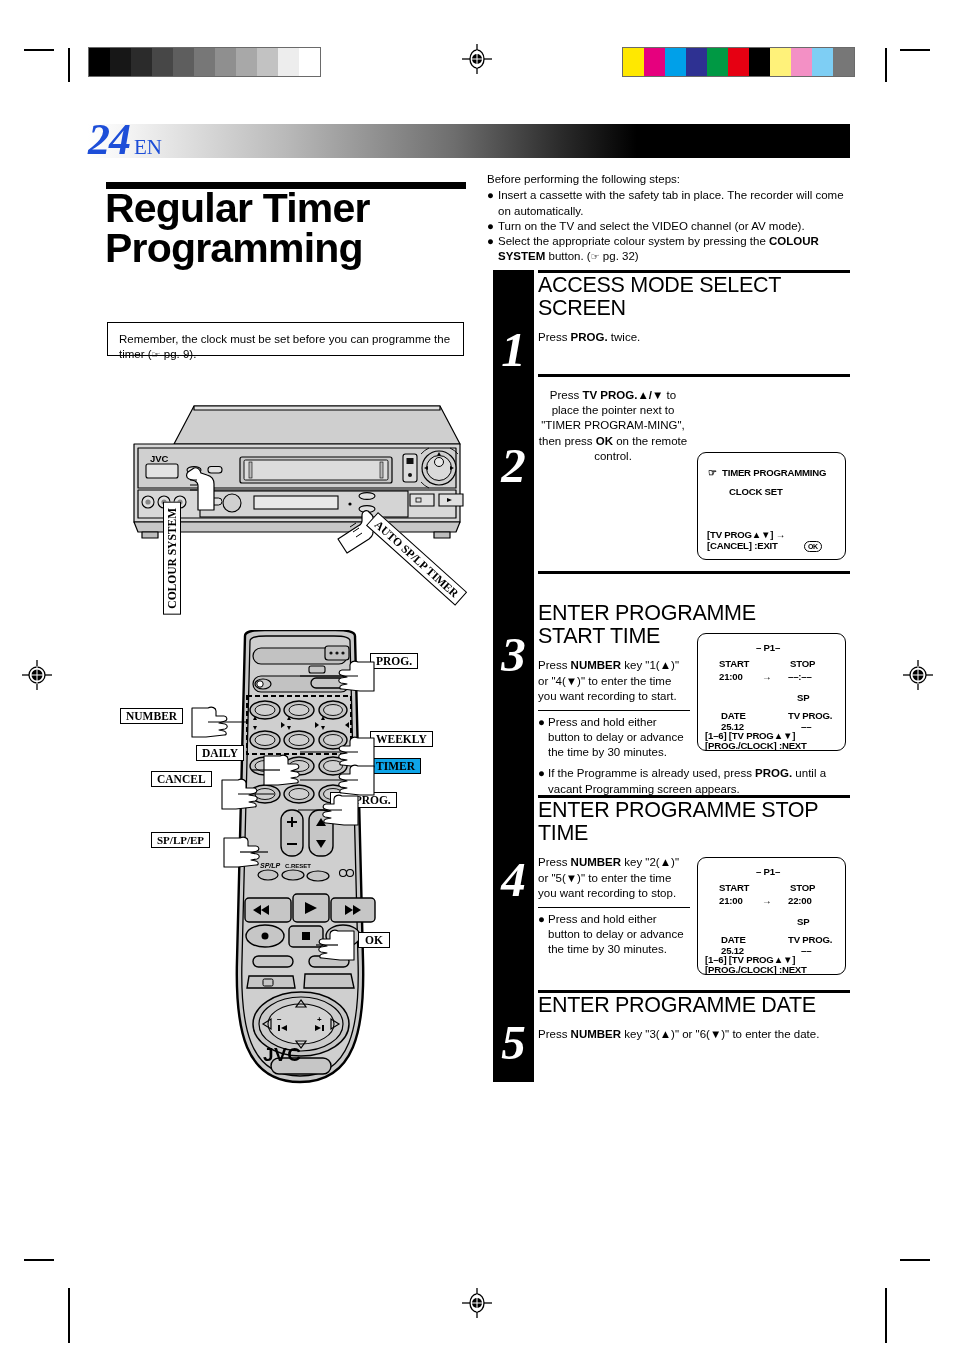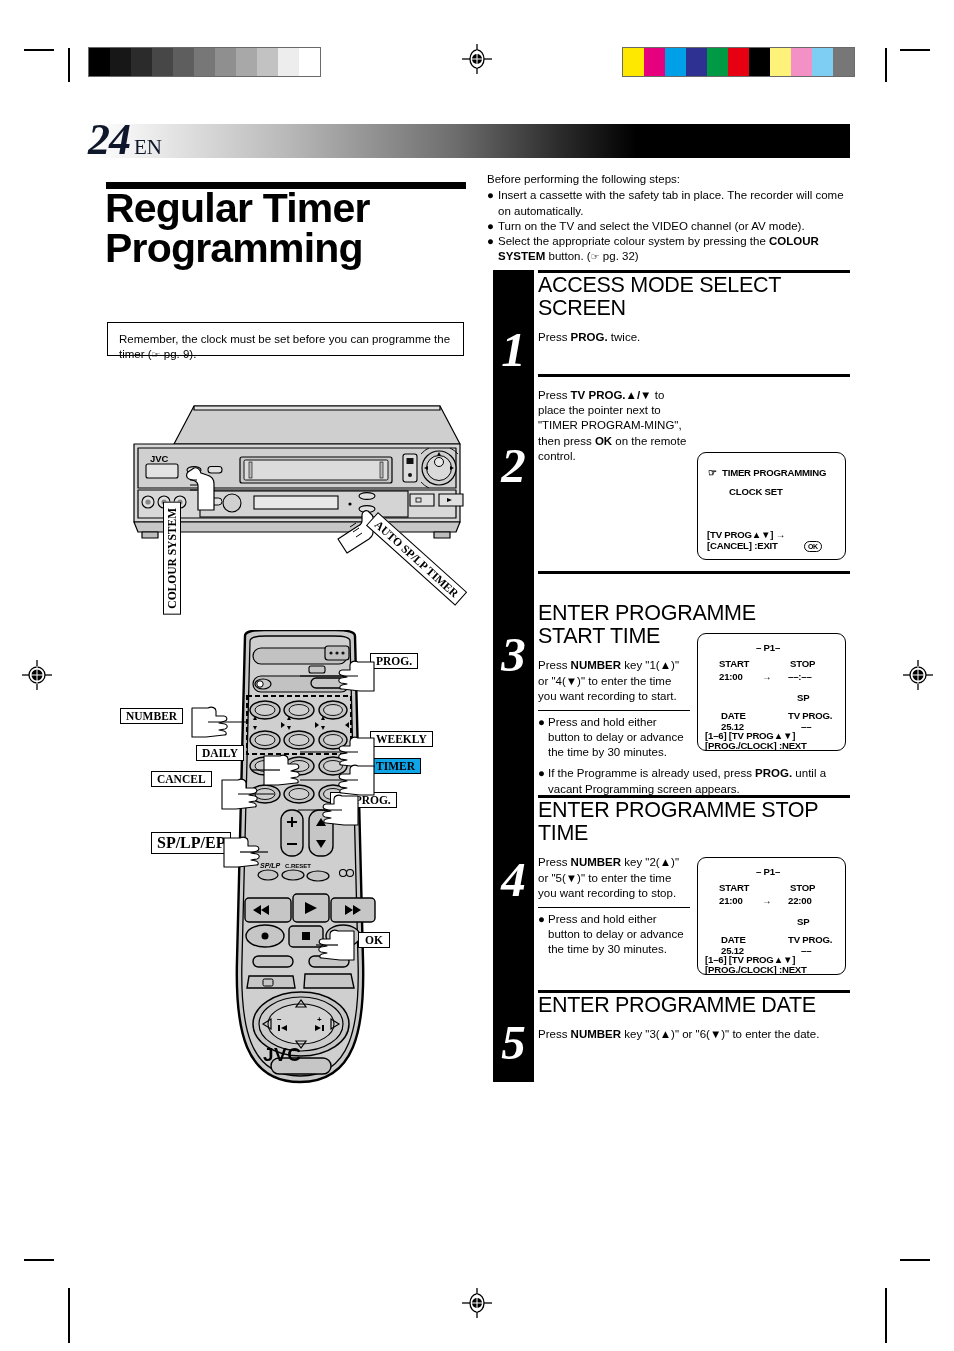--- a/index.html
+++ b/index.html
@@ -15,21 +15,21 @@
   .gray-bar{position:absolute;display:flex;border:1px solid #6a6a6a;}
   .gray-bar i{display:block;width:21px;height:28px;}
   .color-bar{position:absolute;display:flex;border:1px solid #6a6a6a;}
   .color-bar i{display:block;width:21px;height:28px;}
 
   
   .hdr{position:absolute;left:88px;top:124px;width:762px;height:34px;}
   .hdr-grad{position:absolute;left:0;top:0;width:100%;height:100%;
             background:linear-gradient(to right,#ffffff 0%,#f2f2f2 6%,#b9b9b9 26%,#6e6e6e 48%,#2b2b2b 62%,#000000 72%,#000000 100%);}
   .pgnum{position:absolute;left:0px;top:-10px;font-family:"Liberation Serif",serif;
-         font-size:44px;font-style:italic;font-weight:700;color:#0f172a;letter-spacing:-1px;}
+         font-size:44px;font-style:italic;font-weight:700;color:#1d4ed8;letter-spacing:-1px;}
   .pgnum .en{font-size:21px;font-style:normal;font-weight:400;
              font-variant:normal;margin-left:4px;letter-spacing:0px;
              font-family:"Liberation Serif",serif;}
   .hdr-title{position:absolute;right:8px;top:6px;color:#fff;
              font-family:"Liberation Serif",serif;font-style:italic;font-weight:700;
              font-size:23px;letter-spacing:0.2px;white-space:nowrap;}
 
   
   .rule-thick{position:absolute;background:#000;}
   .h1-title{position:absolute;left:105px;top:188px;width:380px;
@@ -440,21 +440,21 @@
 <div style="position:absolute;left:370px;top:758px;">
   <div style="border:1.4px solid #000;background:#0ea5e9;padding:1px 5px;font-size:11.5px;font-weight:700;font-family:'Liberation Serif',serif;white-space:nowrap;">TIMER</div>
 </div>
 <div style="position:absolute;left:151px;top:771px;">
   <div style="border:1.4px solid #000;background:#fff;padding:1px 5px;font-size:11.5px;font-weight:700;font-family:'Liberation Serif',serif;white-space:nowrap;">CANCEL</div>
 </div>
 <div style="position:absolute;left:330px;top:792px;">
   <div style="border:1.4px solid #000;background:#fff;padding:1px 5px;font-size:11.5px;font-weight:700;font-family:'Liberation Serif',serif;white-space:nowrap;">TV PROG.</div>
 </div>
 <div style="position:absolute;left:151px;top:832px;">
-  <div style="border:1.4px solid #000;background:#fff;padding:1px 5px;font-size:16px;font-weight:700;font-family:'Liberation Serif',serif;white-space:nowrap;">SP/LP/EP</div>
+  <div style="border:1.4px solid #000;background:#fff;padding:1px 5px;font-size:11px;font-weight:700;font-family:'Liberation Serif',serif;white-space:nowrap;">SP/LP/EP</div>
 </div>
 <div style="position:absolute;left:358px;top:932px;">
   <div style="border:1.4px solid #000;background:#fff;padding:1px 6px;font-size:11.5px;font-weight:700;font-family:'Liberation Serif',serif;white-space:nowrap;">OK</div>
 </div>
 
 <div class="art" style="left:110px;top:640px;pointer-events:none;">
 <svg width="320" height="320" viewBox="0 0 320 320">
   <g fill="#fff" stroke="#000" stroke-width="1.1" stroke-linejoin="round">
 
     <path d="M248 22 c-4 -2 -8 0 -8 3 l0 5 l-8 0 c-3 0 -4 4 -1 5 l6 2 l-6 1 c-3 1 -3 4 0 5 l6 1 l-5 1 c-3 1 -3 4 0 4 l18 2 l14 0 l0 -29 z"></path>
@@ -523,21 +523,21 @@
 <div class="step-rule" style="top:270px;"></div>
 <div class="step" style="top:274px;">
   <div class="step-h">ACCESS MODE SELECT SCREEN</div>
   <div class="step-b">
     <span>Press </span><b>PROG.</b><span> twice.</span>
   </div>
 </div>
 
 <div class="step-rule" style="top:374px;"></div>
 <div class="step" style="top:378px;">
-  <div class="step-b" style="width:150px;">
+  <div class="step-b" style="width:150px;text-align:center;">
     <span>Press </span><b>TV PROG.▲/▼</b><span> to place the pointer next to "TIMER PROGRAM-MING", then press </span><b>OK</b><span> on the remote control.</span>
   </div>
 </div>
 
 <div class="osd" style="left:697px;top:452px;width:149px;height:108px;">
   <div class="ln" style="left:10px;top:14px;font-size:10px;">☞</div>
   <div class="ln" style="left:24px;top:14px;">TIMER PROGRAMMING</div>
   <div class="ln" style="left:31px;top:33px;">CLOCK SET</div>
   <div class="ln" style="left:9px;top:76px;">[TV PROG▲▼] →</div>
   <div class="ln" style="left:96px;top:76px;">

